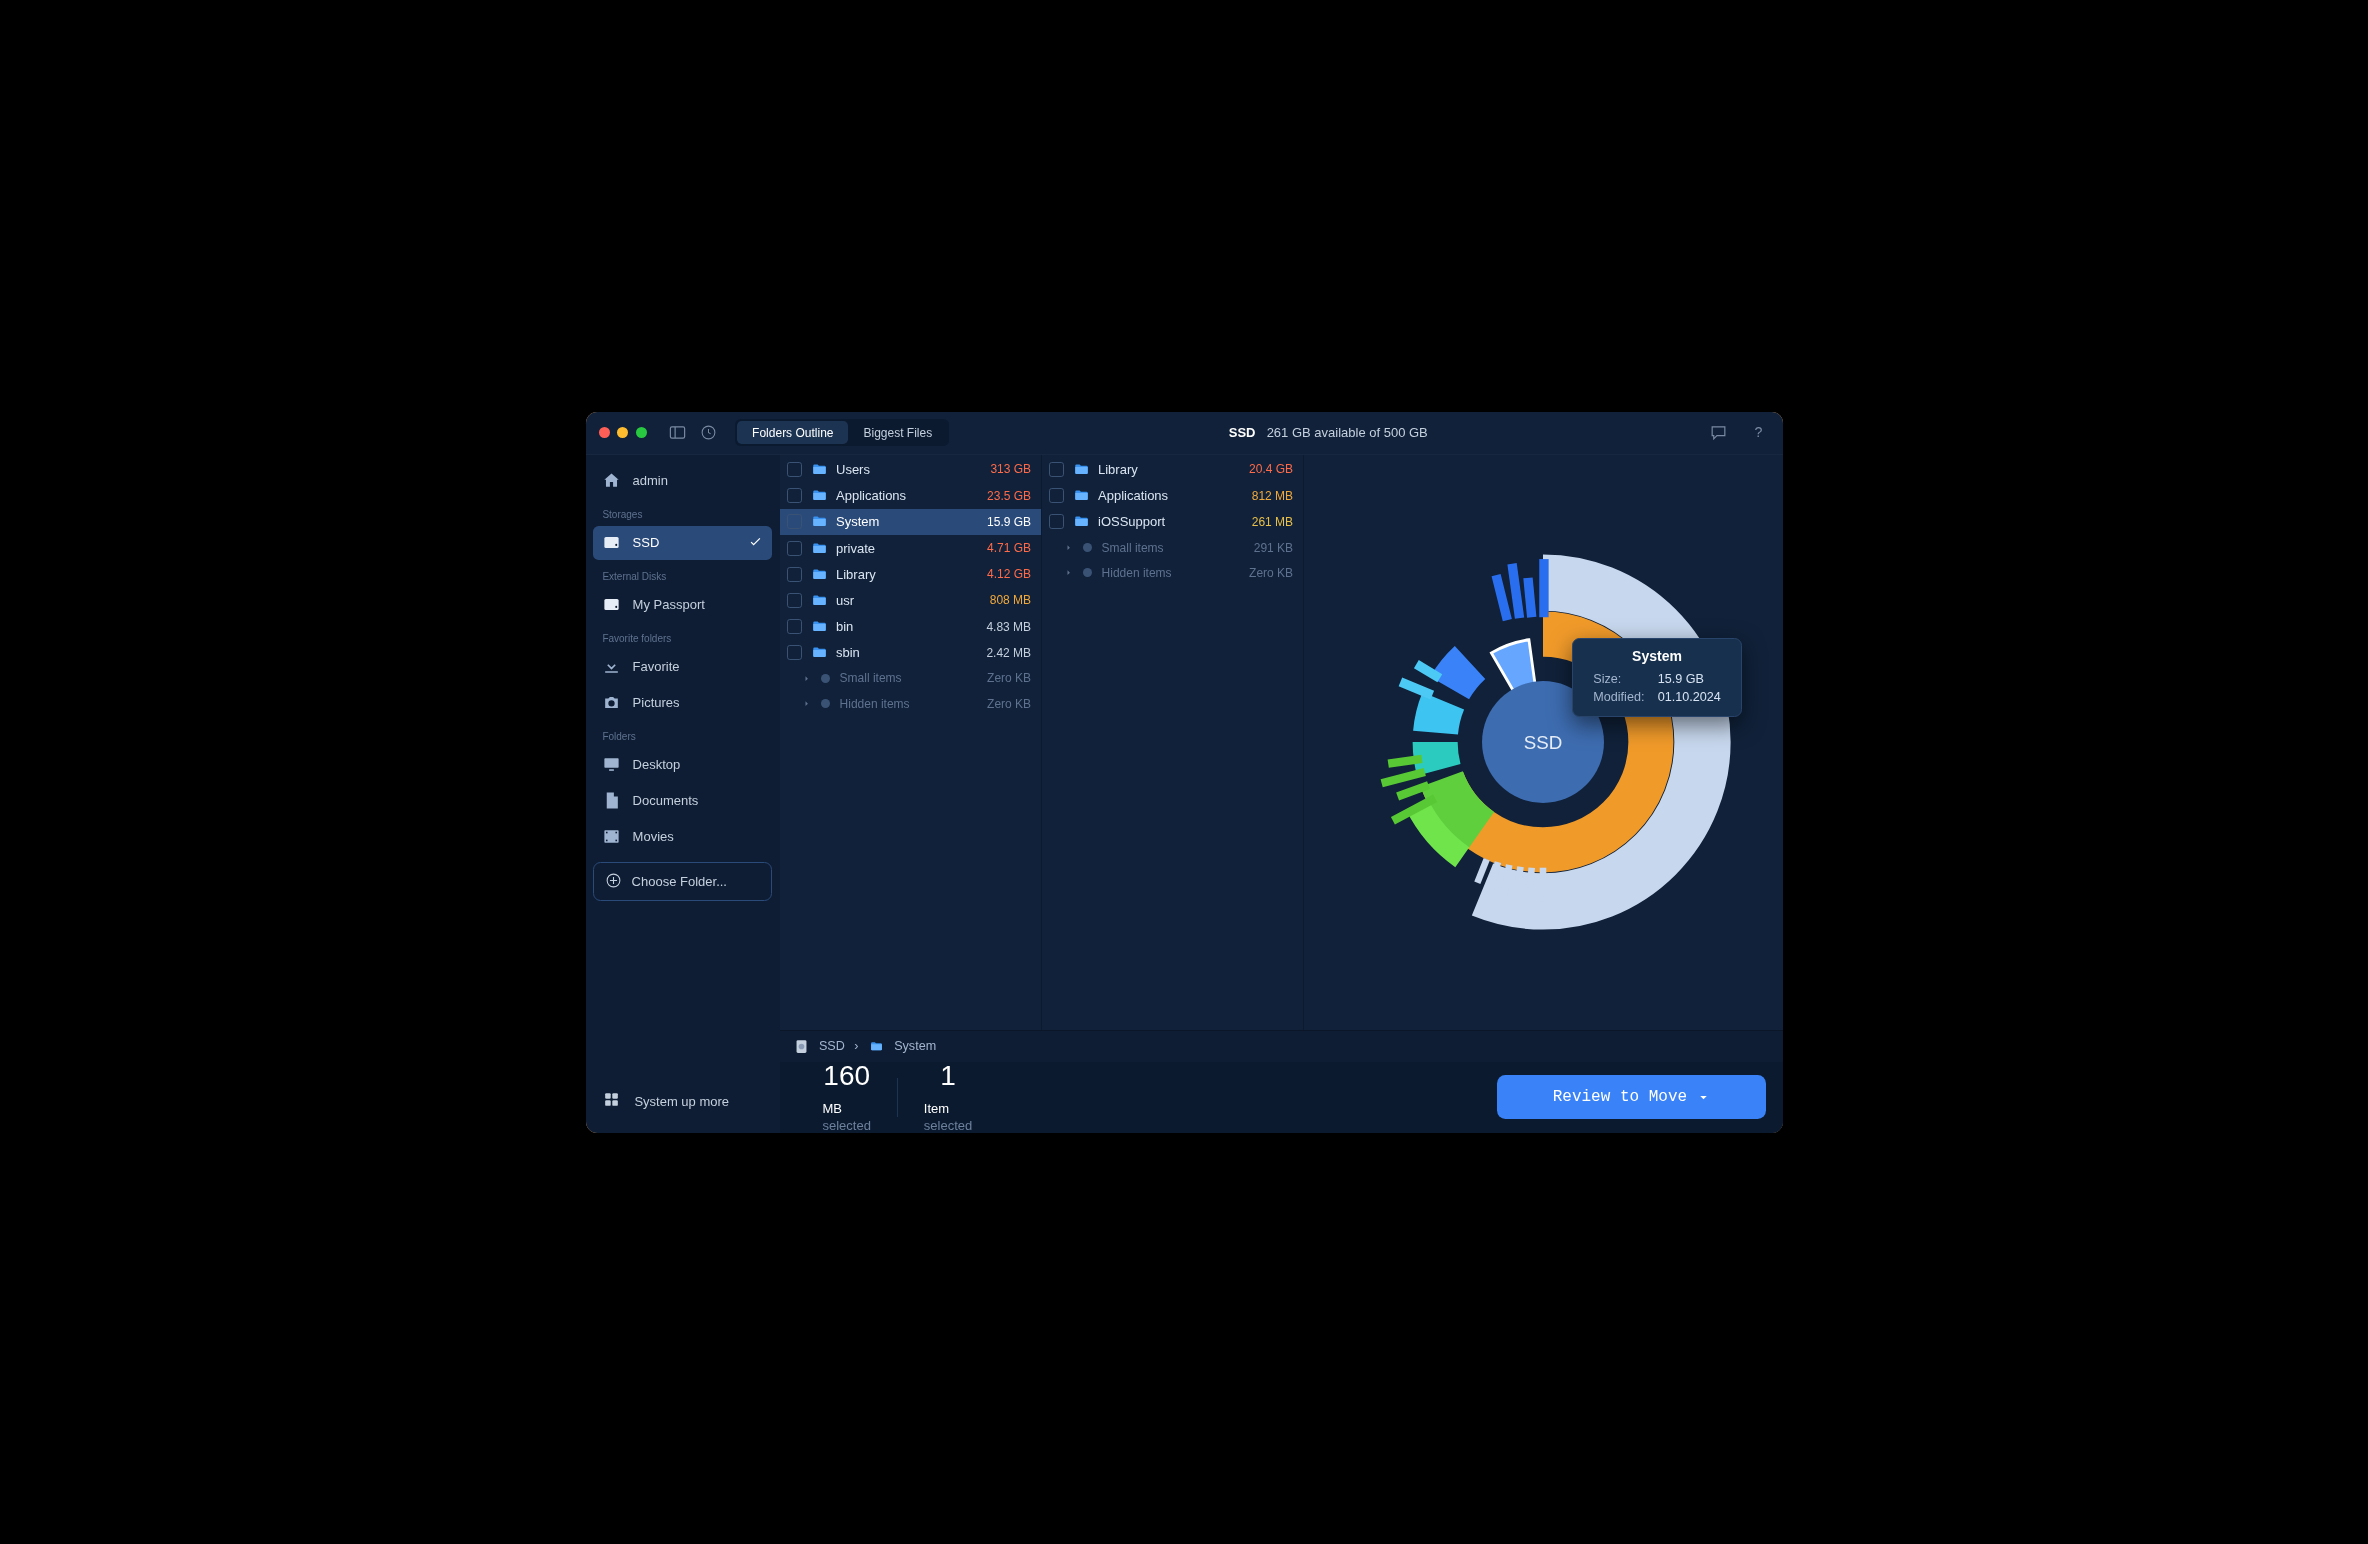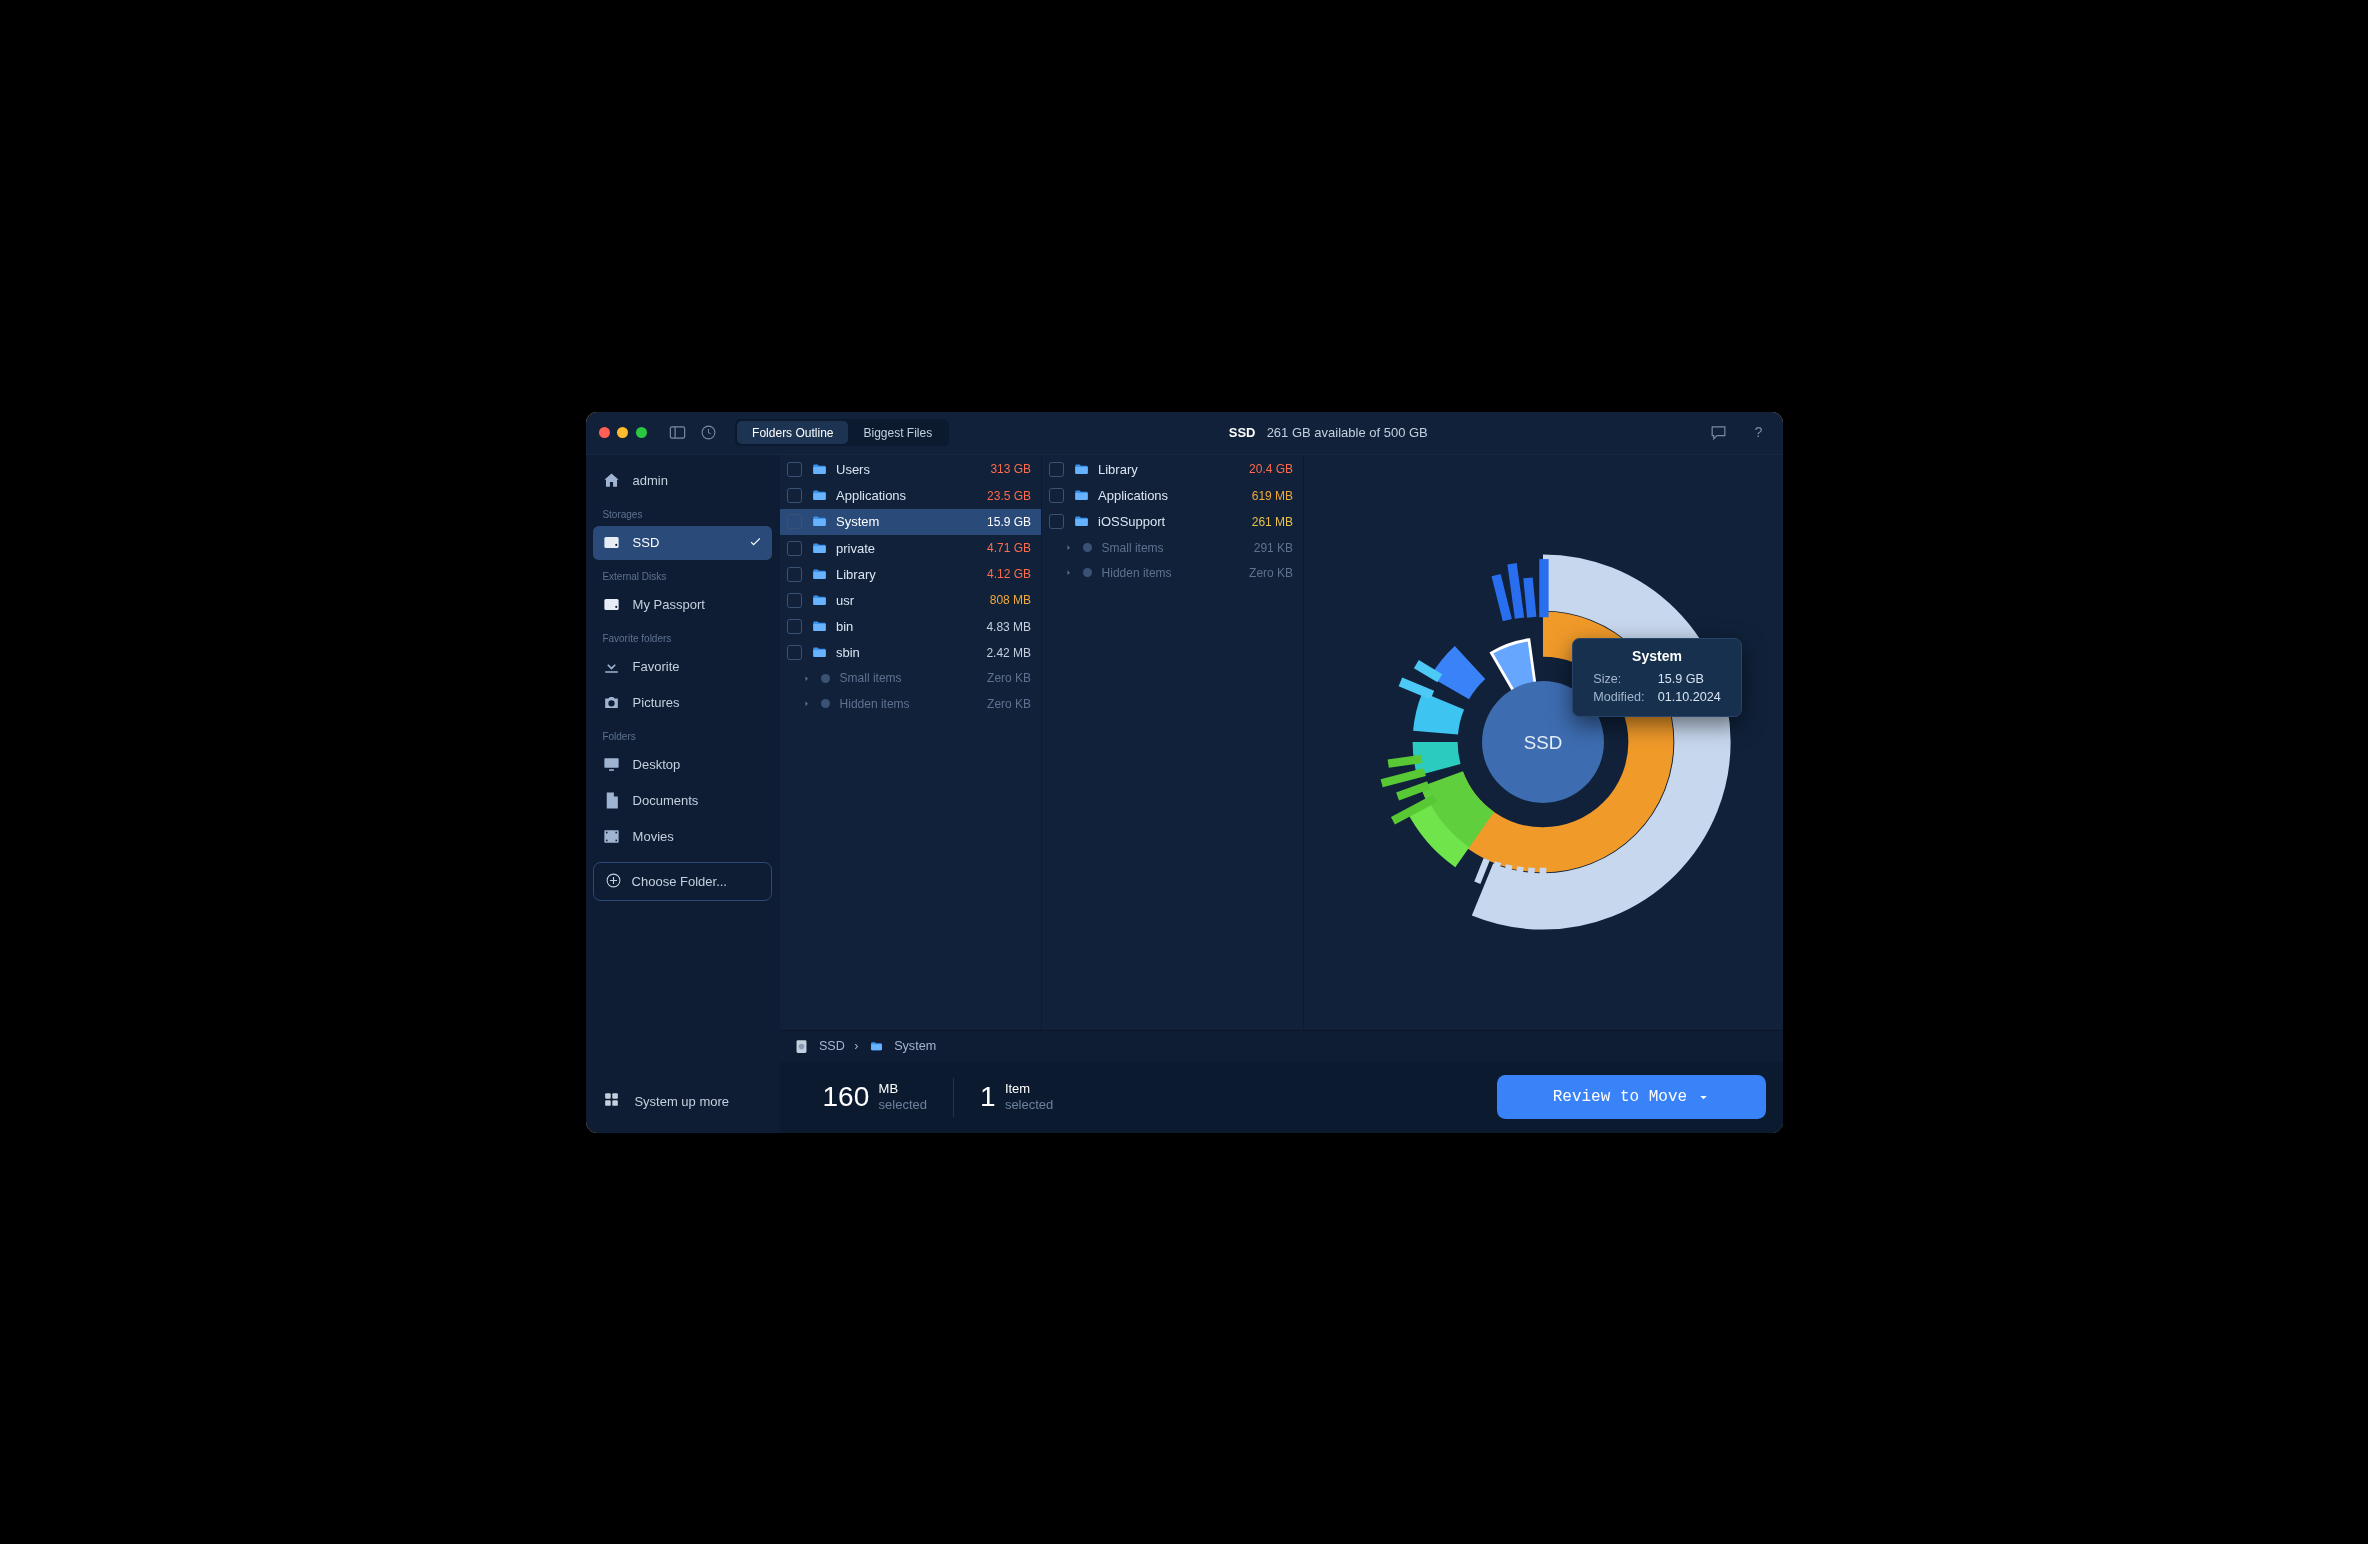--- a/index.html
+++ b/index.html
@@ -101,21 +101,21 @@
   .tooltip table td { padding:0.9px 5.6px;}
   .tooltip table td:first-child { color:#a3b5ce; }
 
   .breadcrumb {
     height:32px; display:flex; align-items:center; gap:9.4px; padding:0 13px;
     background:#0e1d33; color:#a3b5ce; font-size:12.6px; border-top:0.9px solid rgba(0,0,0,0.2);
   }
   .footer {
     height:71px; background:#0b1a2f; display:flex; align-items:center; padding:0 17px; gap:0;
   }
-  .stat { display:flex; align-items:center; gap:9.4px; padding:0 26px;}
+  .stat { display:flex; align-items:center; gap:9.4px; padding:0 26px;flex-direction:column;}
   .stat .big { font-size:28px; color:#fff; font-weight:400;}
   .stat .lab { display:flex; flex-direction:column; line-height:1.25;}
   .stat .lab span:first-child { color:#fff; font-size:13px;}
   .stat .lab span:last-child { color:#6d819c; font-size:13px;}
   .divider { width:0.9px; height:39px; background:#1c3352;}
   .review-btn {
     margin-left:auto; background:#3a82f7; color:#fff; border:none; border-radius:8.4px;
     padding:13px 56px; font-size:16px; font-weight:500; display:flex; align-items:center; gap:9.4px;font-family:Liberation Mono, monospace;
   }
   .check { margin-left:auto; color:#fff;}
@@ -423,21 +423,21 @@
               </svg>
               <span class="rname">Library</span>
               <span class="rsize" style="color: rgb(255, 107, 74);">20.4 GB</span>
             </div>
             <div class="row">
               <span class="cb"></span>
               <svg class="fic" viewBox="0 0 20 16" width="19" height="15">
                 <use href="#i-folder"></use>
               </svg>
               <span class="rname">Applications</span>
-              <span class="rsize" style="color: rgb(242, 169, 59);">619 MB</span>
+              <span class="rsize" style="color: rgb(242, 169, 59);">812 MB</span>
             </div>
             <div class="row">
               <span class="cb"></span>
               <svg class="fic" viewBox="0 0 20 16" width="19" height="15">
                 <use href="#i-folder"></use>
               </svg>
               <span class="rname">iOSSupport</span>
               <span class="rsize" style="color: rgb(232, 192, 74);">261 MB</span>
             </div>
             <div class="metarow">

